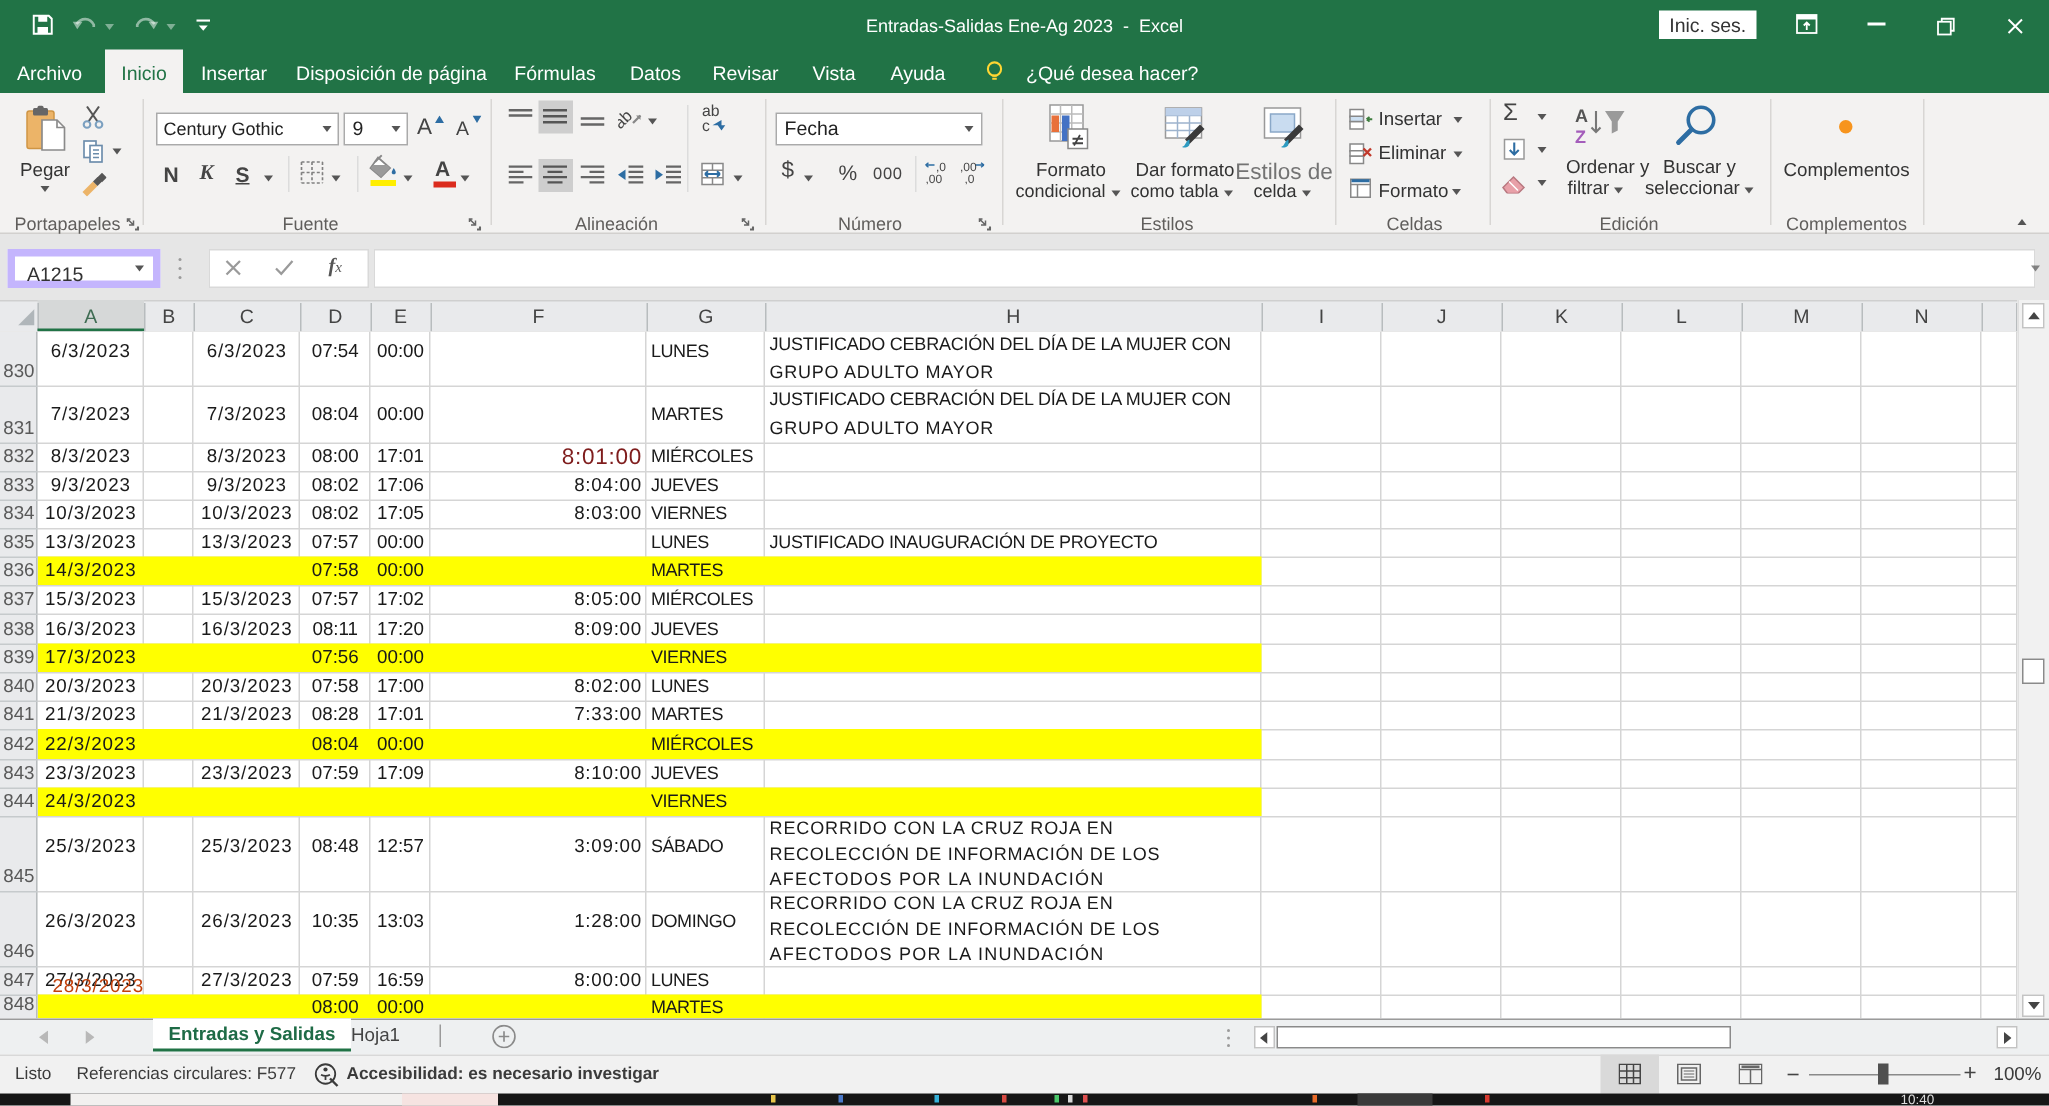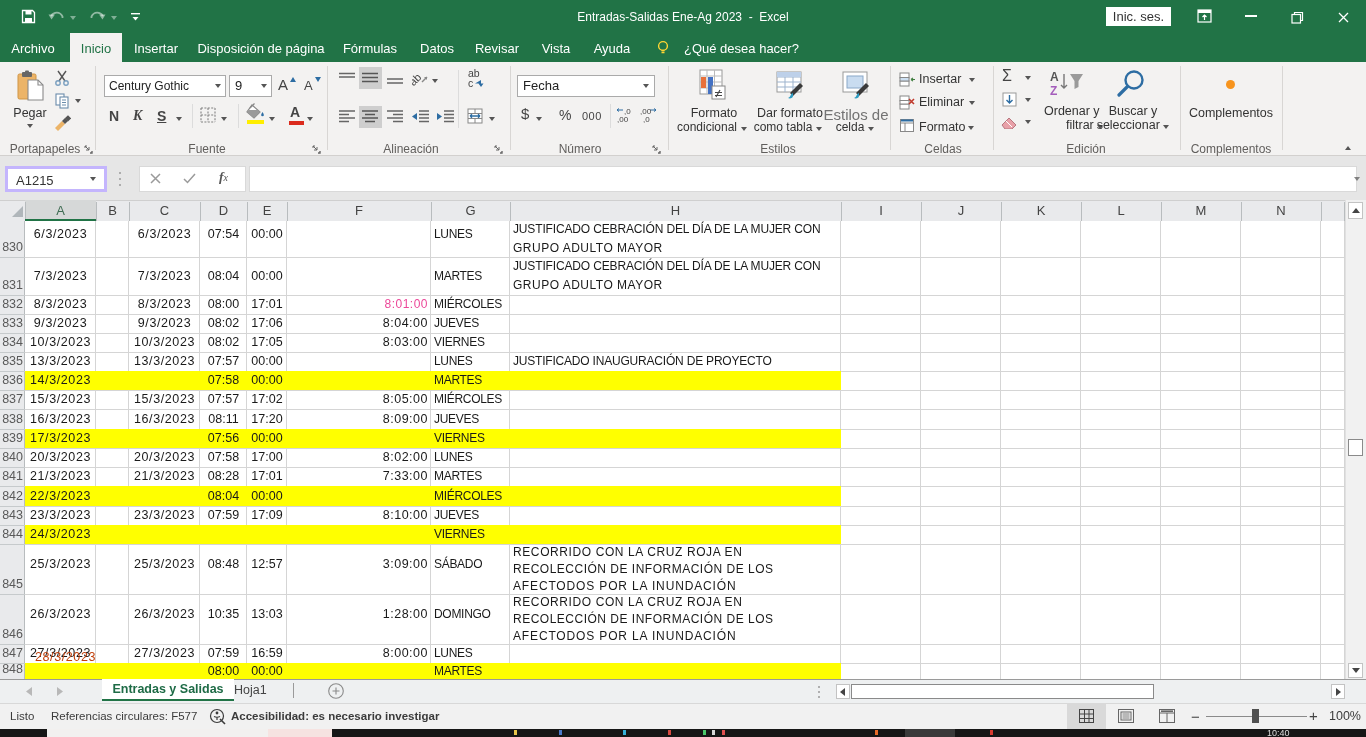--- a/index.html
+++ b/index.html
@@ -275,30 +275,30 @@
 <path d="M1 9 L8 2 L15 9 L11 13 L4 13 z" fill="#e8a0a8" stroke="#b87880" stroke-width="1"></path>
 <path d="M5 5 L11 11" stroke="#fff" stroke-width="1"></path>
     </svg>
 <span class="ab chv" style="left:1025px;top:120px"></span>
 <svg class="ab" style="left:1050px;top:70px" width="34" height="28" viewBox="0 0 34 28">
 <text x="0" y="11" font-size="12" font-weight="bold" fill="#555">A</text>
 <text x="0" y="25" font-size="12" font-weight="bold" fill="#a45dbb">Z</text>
 <path d="M14 4 L14 18 M11 15 L14 18 L17 15" stroke="#777" stroke-width="1.4" fill="none"></path>
 <path d="M20 4 L33 4 L28.5 11 L28.5 17 L24.5 19 L24.5 11 z" fill="#9a9a9a"></path>
     </svg>
-<div class="ab" style="left:1040px;top:104px;width:110px;font-size:12.5px;color:#333;text-align:left"><span style="margin-left:4px">Ordenar y</span><br><span style="margin-left:26px">filtrar</span> <span class="chv"></span></div>
+<div class="ab" style="left:1040px;top:104px;width:110px;font-size:12.5px;color:#333;text-align:left"><span style="margin-left:4px">Ordenar y</span><br><span style="margin-left:5px">filtrar</span> <span class="chv"></span></div>
 <svg class="ab" style="left:1117px;top:69px" width="30" height="30" viewBox="0 0 30 30">
 <circle cx="17" cy="11" r="8.5" fill="none" stroke="#2d6da3" stroke-width="2.4"></circle>
 <path d="M10.5 17.5 L2 26" stroke="#2d6da3" stroke-width="3.2" stroke-linecap="round"></path>
     </svg>
 <div class="ab" style="left:1053px;top:104px;width:160px;font-size:12.5px;color:#333;text-align:center">Buscar y<br>seleccionar <span class="chv"></span></div>
 <div class="ab" style="left:1226px;top:80px;width:9px;height:9px;border-radius:50%;background:#f7941d"></div>
 <div class="ab" style="left:1166px;top:106px;width:130px;text-align:center;font-size:12.5px;color:#333">Complementos</div>
 <div class="ab" style="left:0;top:156px;width:1366px;height:44px;background:#e6e6e6"></div>
-<div class="ab" style="left:5px;top:166px;width:102px;height:26px;background:#fff;border:3px solid #c4b5fd;font-size:13px;color:#333;line-height:24px;padding-left:8px">A1215</div>
+<div class="ab" style="left:5px;top:166px;width:102px;height:26px;background:#fff;border:5px solid #c4b5fd;font-size:13px;color:#333;line-height:24px;padding-left:8px">A1215</div>
 <span class="ab chv" style="left:90px;top:177px"></span>
 <div class="ab" style="left:119px;top:172px;width:2px;height:2px;border-radius:50%;background:#9a9a9a"></div>
 <div class="ab" style="left:119px;top:178px;width:2px;height:2px;border-radius:50%;background:#9a9a9a"></div>
 <div class="ab" style="left:119px;top:184px;width:2px;height:2px;border-radius:50%;background:#9a9a9a"></div>
 <div class="ab" style="left:139px;top:166px;width:107px;height:26px;background:#fff;border:1px solid #d9d9d9"></div>
 <svg class="ab" style="left:150px;top:173px" width="11" height="11" viewBox="0 0 11 11">
       <path d="M1 1 L10 10 M10 1 L1 10" stroke="#9a9a9a" stroke-width="1.5"></path>
     </svg>
 <svg class="ab" style="left:183px;top:173px" width="13" height="11" viewBox="0 0 13 11">
       <path d="M1 6 L4.5 9.5 L12 1" stroke="#9a9a9a" stroke-width="1.5" fill="none"></path>
@@ -431,21 +431,21 @@
 <div class="ab" style="left:25px;top:36px;width:71px;height:38px;line-height:38px;text-align:center;font-size:12.5px;letter-spacing:.6px;color:#1a1a1a">7/3/2023</div>
 <div class="ab" style="left:129px;top:36px;width:71px;height:38px;line-height:38px;text-align:center;font-size:12.5px;letter-spacing:.6px;color:#1a1a1a">7/3/2023</div>
 <div class="ab" style="left:200px;top:36px;width:47px;height:38px;line-height:38px;text-align:center;font-size:12.5px;color:#1a1a1a">08:04</div>
 <div class="ab" style="left:247px;top:36px;width:40px;height:38px;line-height:38px;text-align:center;font-size:12.5px;color:#1a1a1a">00:00</div>
 <div class="ab" style="left:434px;top:36px;width:79px;height:38px;line-height:38px;text-align:left;font-size:12px;letter-spacing:-0.3px;color:#1a1a1a">MARTES</div>
 <div class="ab" style="left:513px;top:36.0px;width:330px;line-height:19px;font-size:12px;color:#1a1a1a;white-space:nowrap"><span style="letter-spacing:-0.15px">JUSTIFICADO CEBRACIÓN DEL DÍA DE LA MUJER CON</span><br><span style="letter-spacing:0.5px">GRUPO ADULTO MAYOR</span></div>
 <div class="ab" style="left:25px;top:74px;width:71px;height:19px;line-height:19px;text-align:center;font-size:12.5px;letter-spacing:.6px;color:#1a1a1a">8/3/2023</div>
 <div class="ab" style="left:129px;top:74px;width:71px;height:19px;line-height:19px;text-align:center;font-size:12.5px;letter-spacing:.6px;color:#1a1a1a">8/3/2023</div>
 <div class="ab" style="left:200px;top:74px;width:47px;height:19px;line-height:19px;text-align:center;font-size:12.5px;color:#1a1a1a">08:00</div>
 <div class="ab" style="left:247px;top:74px;width:40px;height:19px;line-height:19px;text-align:center;font-size:12.5px;color:#1a1a1a">17:01</div>
-<div class="ab" style="left:287px;top:74px;width:141px;height:19px;line-height:19px;text-align:right;font-size:12px;letter-spacing:.5px;color:#ec4899">8:01:00</div>
+<div class="ab" style="left:287px;top:74px;width:141px;height:19px;line-height:19px;text-align:right;font-size:15px;letter-spacing:.5px;color:#7f1d1d">8:01:00</div>
 <div class="ab" style="left:434px;top:74px;width:79px;height:19px;line-height:19px;text-align:left;font-size:12px;letter-spacing:-0.3px;color:#1a1a1a">MIÉRCOLES</div>
 <div class="ab" style="left:25px;top:93px;width:71px;height:19px;line-height:19px;text-align:center;font-size:12.5px;letter-spacing:.6px;color:#1a1a1a">9/3/2023</div>
 <div class="ab" style="left:129px;top:93px;width:71px;height:19px;line-height:19px;text-align:center;font-size:12.5px;letter-spacing:.6px;color:#1a1a1a">9/3/2023</div>
 <div class="ab" style="left:200px;top:93px;width:47px;height:19px;line-height:19px;text-align:center;font-size:12.5px;color:#1a1a1a">08:02</div>
 <div class="ab" style="left:247px;top:93px;width:40px;height:19px;line-height:19px;text-align:center;font-size:12.5px;color:#1a1a1a">17:06</div>
 <div class="ab" style="left:287px;top:93px;width:141px;height:19px;line-height:19px;text-align:right;font-size:12.5px;letter-spacing:.5px;color:#1a1a1a">8:04:00</div>
 <div class="ab" style="left:434px;top:93px;width:79px;height:19px;line-height:19px;text-align:left;font-size:12px;letter-spacing:-0.3px;color:#1a1a1a">JUEVES</div>
 <div class="ab" style="left:25px;top:112px;width:71px;height:19px;line-height:19px;text-align:center;font-size:12.5px;letter-spacing:.6px;color:#1a1a1a">10/3/2023</div>
 <div class="ab" style="left:129px;top:112px;width:71px;height:19px;line-height:19px;text-align:center;font-size:12.5px;letter-spacing:.6px;color:#1a1a1a">10/3/2023</div>
 <div class="ab" style="left:200px;top:112px;width:47px;height:19px;line-height:19px;text-align:center;font-size:12.5px;color:#1a1a1a">08:02</div>

